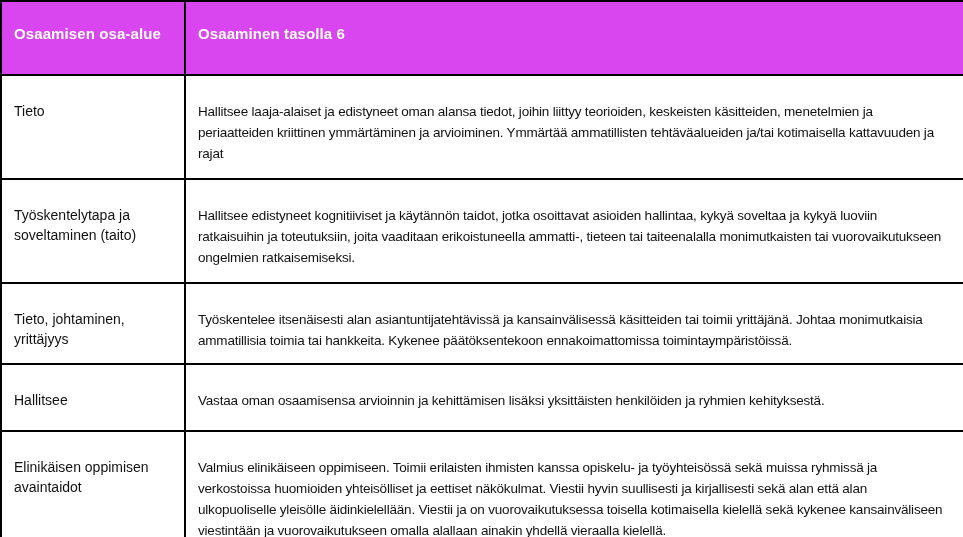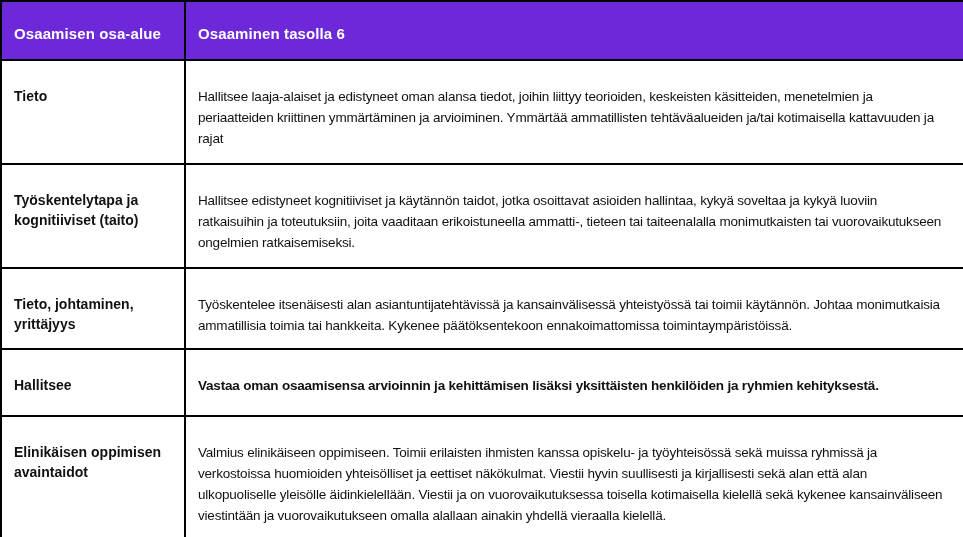--- a/index.html
+++ b/index.html
@@ -25,50 +25,50 @@
   table.competence-table th,
   table.competence-table td {
     border: 2px solid #000000;
     vertical-align: top;
     box-sizing: border-box;
     text-align: left;
   }
 
   
   table.competence-table th {
-    background: #6d28d9;
+    background: #d946ef;
     color: #ffffff;
     font-size: 15px;
     font-weight: bold;
     padding: 23px 12px 12px 12px;
-    height: 59px;
+    height: 74px;
     letter-spacing: 0.1px;
   }
 
   
   table.competence-table td {
     color: #111111;
     font-size: 13.5px;
     line-height: 21px;
     letter-spacing: -0.2px;
     padding: 25px 18px 12px 12px;
   }
   table.competence-table td.area-cell {
-    font-weight: bold;
+    font-weight: normal;
     font-size: 14px;
     line-height: 20px;
     letter-spacing: 0;
     padding-right: 10px;
   }
 
   
   tr.row-0 td { height: 104px; }
   tr.row-1 td { height: 104px; }
   tr.row-2 td { height: 78px; }
-  tr.row-3 td { height: 67px; font-weight: bold; }
+  tr.row-3 td { height: 67px; }
   tr.row-4 td { height: 119px; }
 </style>
 </head>
 <body>
 
 <div class="page">
   <table class="competence-table">
     <colgroup>
       <col class="col-area">
       <col class="col-desc">
@@ -78,26 +78,26 @@
         <th>Osaamisen osa-alue</th>
         <th>Osaaminen tasolla 6</th>
       </tr>
     </thead>
     <tbody>
       <tr class="row-0">
         <td class="area-cell">Tieto</td>
         <td class="desc-cell">Hallitsee laaja-alaiset ja edistyneet oman alansa tiedot, joihin liittyy teorioiden, keskeisten käsitteiden, menetelmien ja periaatteiden kriittinen ymmärtäminen ja arvioiminen. Ymmärtää ammatillisten tehtäväalueiden ja/tai kotimaisella kattavuuden ja rajat</td>
       </tr>
       <tr class="row-1">
-        <td class="area-cell">Työskentelytapa ja kognitiiviset (taito)</td>
+        <td class="area-cell">Työskentelytapa ja soveltaminen (taito)</td>
         <td class="desc-cell">Hallitsee edistyneet kognitiiviset ja käytännön taidot, jotka osoittavat asioiden hallintaa, kykyä soveltaa ja kykyä luoviin ratkaisuihin ja toteutuksiin, joita vaaditaan erikoistuneella ammatti-, tieteen tai taiteenalalla monimutkaisten tai vuorovaikutukseen ongelmien ratkaisemiseksi.</td>
       </tr>
       <tr class="row-2">
         <td class="area-cell">Tieto, johtaminen, yrittäjyys</td>
-        <td class="desc-cell">Työskentelee itsenäisesti alan asiantuntijatehtävissä ja kansainvälisessä yhteistyössä tai toimii käytännön. Johtaa monimutkaisia ammatillisia toimia tai hankkeita. Kykenee päätöksentekoon ennakoimattomissa toimintaympäristöissä.</td>
+        <td class="desc-cell">Työskentelee itsenäisesti alan asiantuntijatehtävissä ja kansainvälisessä käsitteiden tai toimii yrittäjänä. Johtaa monimutkaisia ammatillisia toimia tai hankkeita. Kykenee päätöksentekoon ennakoimattomissa toimintaympäristöissä.</td>
       </tr>
       <tr class="row-3">
         <td class="area-cell">Hallitsee</td>
         <td class="desc-cell">Vastaa oman osaamisensa arvioinnin ja kehittämisen lisäksi yksittäisten henkilöiden ja ryhmien kehityksestä.</td>
       </tr>
       <tr class="row-4">
         <td class="area-cell">Elinikäisen oppimisen avaintaidot</td>
         <td class="desc-cell">Valmius elinikäiseen oppimiseen. Toimii erilaisten ihmisten kanssa opiskelu- ja työyhteisössä sekä muissa ryhmissä ja verkostoissa huomioiden yhteisölliset ja eettiset näkökulmat. Viestii hyvin suullisesti ja kirjallisesti sekä alan että alan ulkopuoliselle yleisölle äidinkielellään. Viestii ja on vuorovaikutuksessa toisella kotimaisella kielellä sekä kykenee kansainväliseen viestintään ja vuorovaikutukseen omalla alallaan ainakin yhdellä vieraalla kielellä.</td>
       </tr>
     </tbody>

